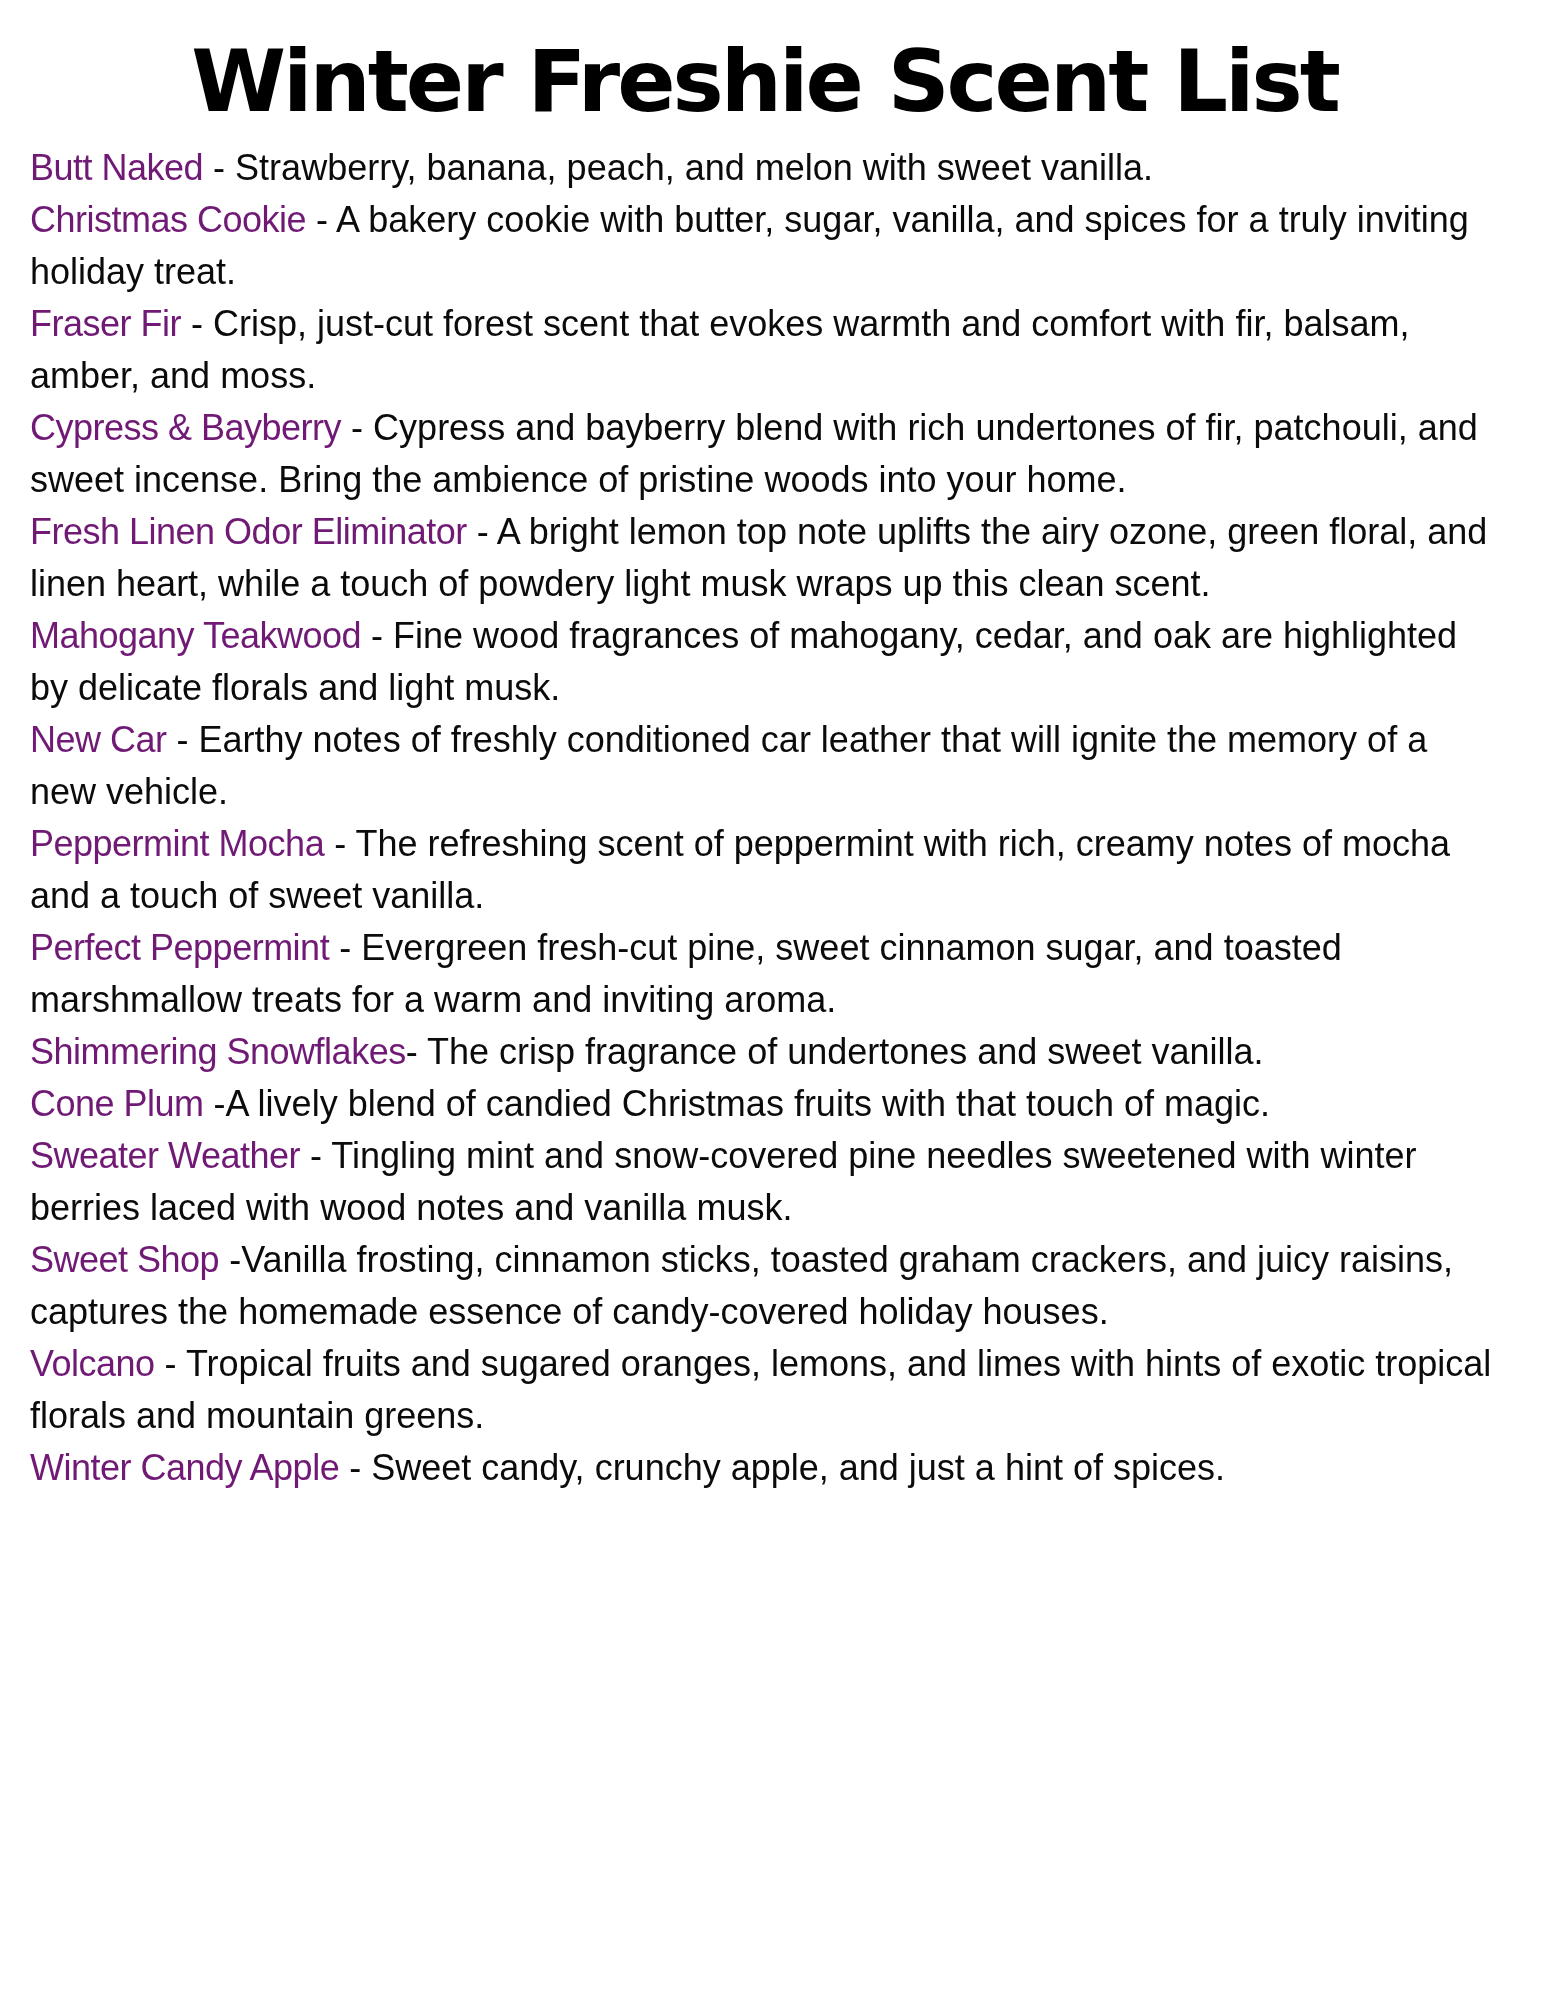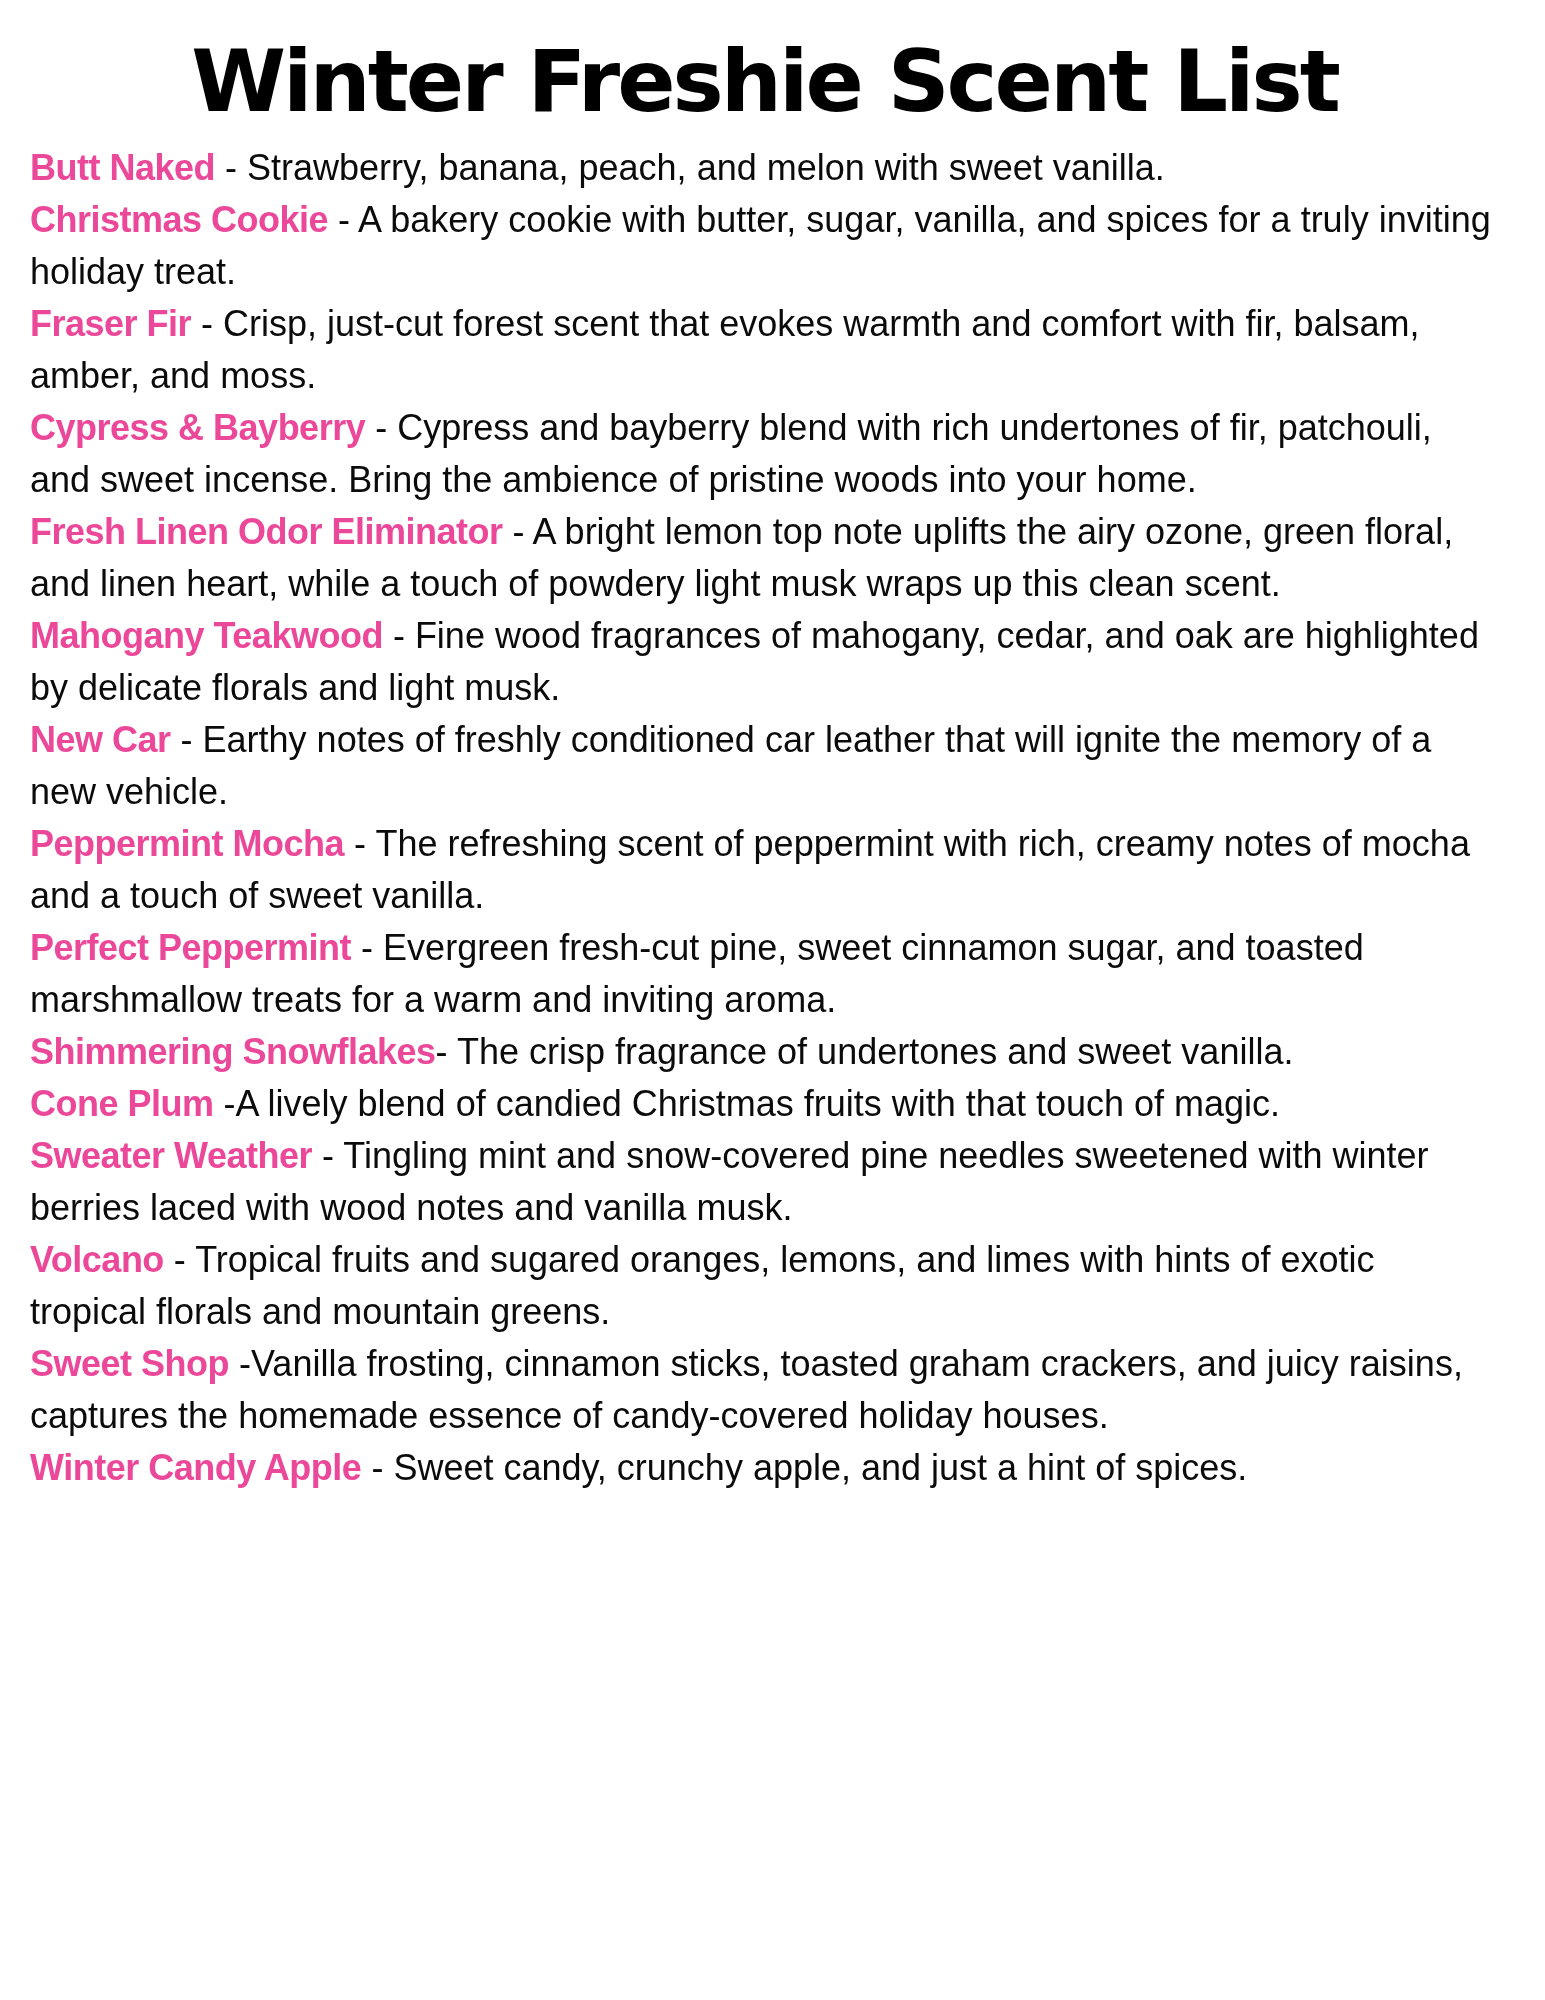--- a/index.html
+++ b/index.html
@@ -32,23 +32,23 @@
     font-size: 36px;
     line-height: 52px;
     font-weight: 400;
     color: #0b0b0b;
   }
   .scent-entry {
     margin: 0;
     padding: 0;
   }
   .scent-name {
-    font-weight: 700;
+    font-weight: 400;
     letter-spacing: -0.5px;
-    color: #ec4899;
+    color: #701a75;
   }
   .scent-sep, .scent-desc {
     font-weight: 400;
   }
 </style>
 </head>
 <body>
 
 <div class="page">
   <h1 class="title">Winter Freshie Scent List</h1>
@@ -59,17 +59,17 @@
       <p class="scent-entry"><strong class="scent-name">Fraser Fir</strong><span class="scent-sep"> - </span><span class="scent-desc">Crisp, just-cut forest scent that evokes warmth and comfort with fir, balsam, amber, and moss.</span></p>
       <p class="scent-entry"><strong class="scent-name">Cypress &amp; Bayberry</strong><span class="scent-sep"> - </span><span class="scent-desc">Cypress and bayberry blend with rich undertones of fir, patchouli, and sweet incense. Bring the ambience of pristine woods into your home.</span></p>
       <p class="scent-entry"><strong class="scent-name">Fresh Linen Odor Eliminator</strong><span class="scent-sep"> - </span><span class="scent-desc">A bright lemon top note uplifts the airy ozone, green floral, and linen heart, while a touch of powdery light musk wraps up this clean scent.</span></p>
       <p class="scent-entry"><strong class="scent-name">Mahogany Teakwood</strong><span class="scent-sep"> - </span><span class="scent-desc">Fine wood fragrances of mahogany, cedar, and oak are highlighted by delicate florals and light musk.</span></p>
       <p class="scent-entry"><strong class="scent-name">New Car</strong><span class="scent-sep"> - </span><span class="scent-desc">Earthy notes of freshly conditioned car leather that will ignite the memory of a new vehicle.</span></p>
       <p class="scent-entry"><strong class="scent-name">Peppermint Mocha</strong><span class="scent-sep"> - </span><span class="scent-desc">The refreshing scent of peppermint with rich, creamy notes of mocha and a touch of sweet vanilla.</span></p>
       <p class="scent-entry"><strong class="scent-name">Perfect Peppermint</strong><span class="scent-sep"> - </span><span class="scent-desc">Evergreen fresh-cut pine, sweet cinnamon sugar, and toasted marshmallow treats for a warm and inviting aroma.</span></p>
       <p class="scent-entry"><strong class="scent-name">Shimmering Snowflakes</strong><span class="scent-sep">- </span><span class="scent-desc">The crisp fragrance of undertones and sweet vanilla.</span></p>
       <p class="scent-entry"><strong class="scent-name">Cone Plum</strong><span class="scent-sep"> -</span><span class="scent-desc">A lively blend of candied Christmas fruits with that touch of magic.</span></p>
       <p class="scent-entry"><strong class="scent-name">Sweater Weather</strong><span class="scent-sep"> - </span><span class="scent-desc">Tingling mint and snow-covered pine needles sweetened with winter berries laced with wood notes and vanilla musk.</span></p>
+      <p class="scent-entry"><strong class="scent-name">Sweet Shop</strong><span class="scent-sep"> -</span><span class="scent-desc">Vanilla frosting, cinnamon sticks, toasted graham crackers, and juicy raisins, captures the homemade essence of candy-covered holiday houses.</span></p>
       <p class="scent-entry"><strong class="scent-name">Volcano</strong><span class="scent-sep"> - </span><span class="scent-desc">Tropical fruits and sugared oranges, lemons, and limes with hints of exotic tropical florals and mountain greens.</span></p>
-      <p class="scent-entry"><strong class="scent-name">Sweet Shop</strong><span class="scent-sep"> -</span><span class="scent-desc">Vanilla frosting, cinnamon sticks, toasted graham crackers, and juicy raisins, captures the homemade essence of candy-covered holiday houses.</span></p>
       <p class="scent-entry"><strong class="scent-name">Winter Candy Apple</strong><span class="scent-sep"> - </span><span class="scent-desc">Sweet candy, crunchy apple, and just a hint of spices.</span></p>
     </div>
 </div>
 
 </body></html>

